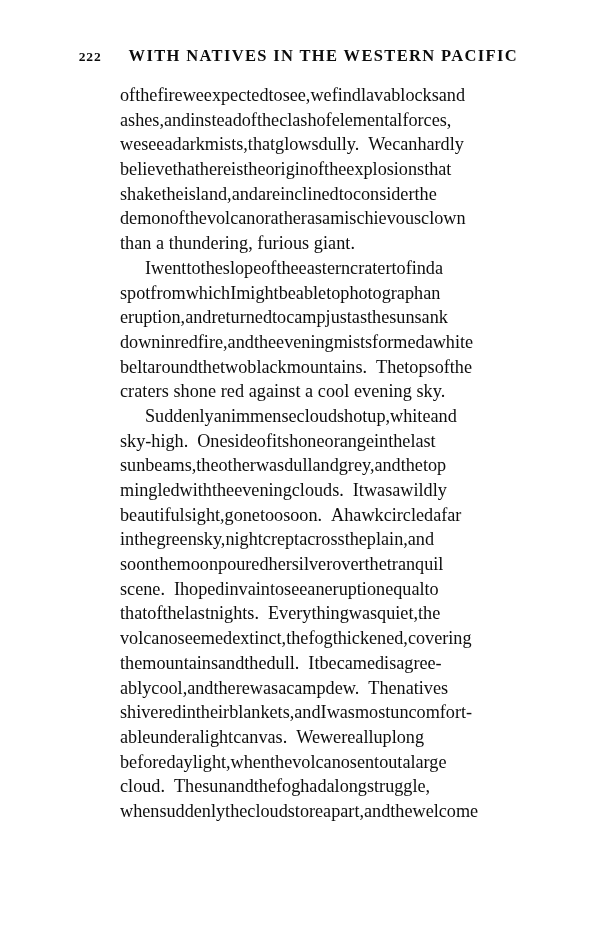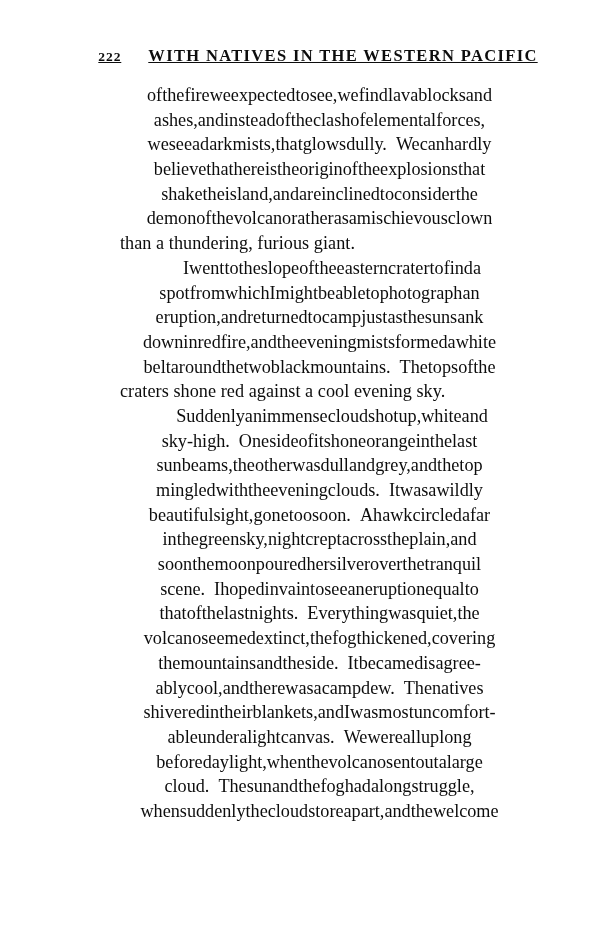--- a/index.html
+++ b/index.html
@@ -28,22 +28,21 @@
   
   .running-header {
     position: absolute;
     left: 118px;
     top: 46px;
     width: 400px;
     height: 22px;
     white-space: nowrap;
     display: flex;
     align-items: baseline;
-    justify-content: center;
-    text-decoration: underline;
+    justify-content: flex-end;
   }
   .folio {
     font-size: 13.5px;
     letter-spacing: 0.9px;
     font-weight: 600;
   }
   .header-title {
     font-size: 16.5px;
     letter-spacing: 1.35px;
     font-weight: 600;
@@ -62,21 +61,21 @@
     height: 24.7px;
     font-size: 18.2px;
     line-height: 24.7px;
     white-space: nowrap;
     position: relative;
   }
 
   
   .line.j {
     display: flex;
-    justify-content: center;
+    justify-content: flex-start;
     width: 399px;
   }
   .line.j.ind {
     width: 399px;
     padding-left: 0;
   }
   .line.j.ind > .lead {
     display: inline-block;
     width: 25px;
     flex: 0 0 25px;
@@ -362,21 +361,21 @@
         <span class="word">the</span>
         <span class="word">fog</span>
         <span class="word">thickened,</span>
         <span class="word">covering</span>
       </div>
       <div class="line j">
         <span class="word">the</span>
         <span class="word">mountains</span>
         <span class="word">and</span>
         <span class="word">the</span>
-        <span class="word">side.</span>
+        <span class="word">dull.</span>
         <span class="gap"></span>
         <span class="word">It</span>
         <span class="word">became</span>
         <span class="word">disagree-</span>
       </div>
       <div class="line j">
         <span class="word">ably</span>
         <span class="word">cool,</span>
         <span class="word">and</span>
         <span class="word">there</span>

